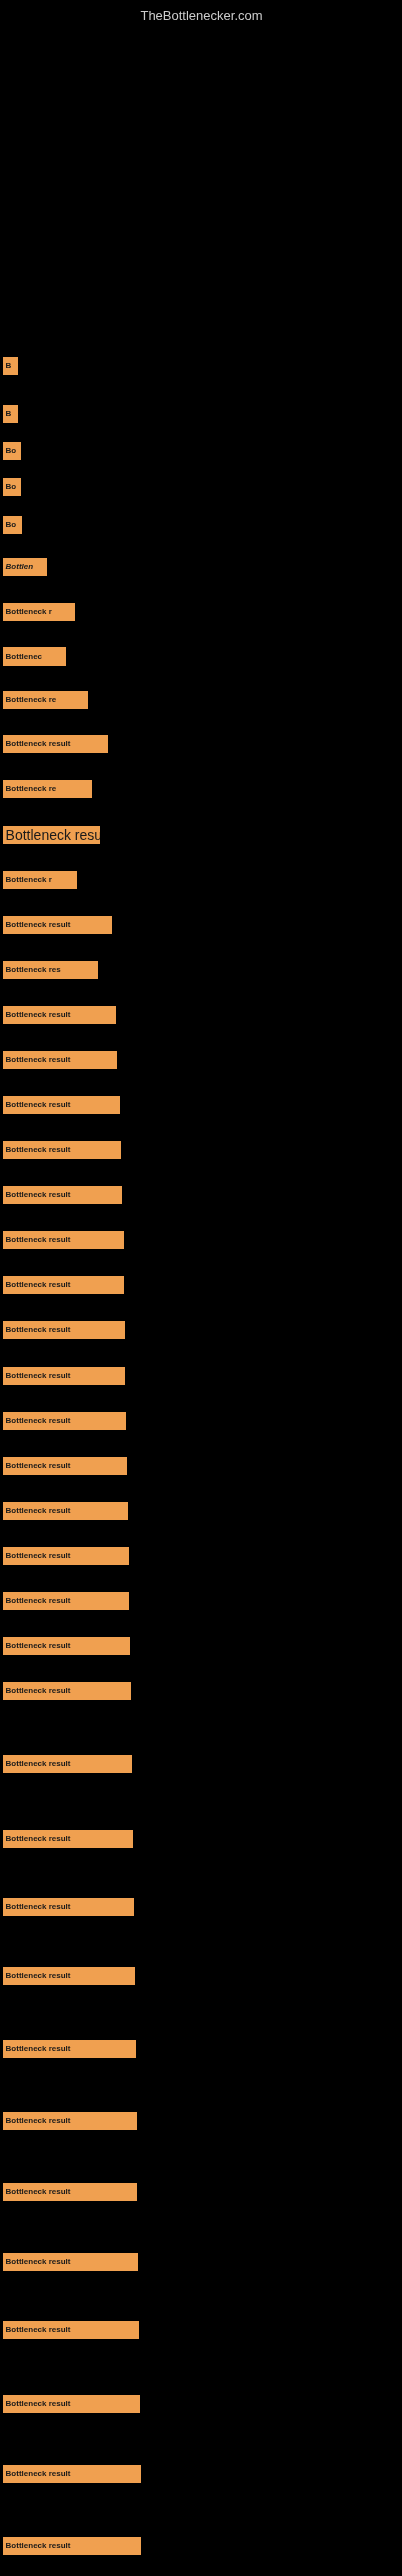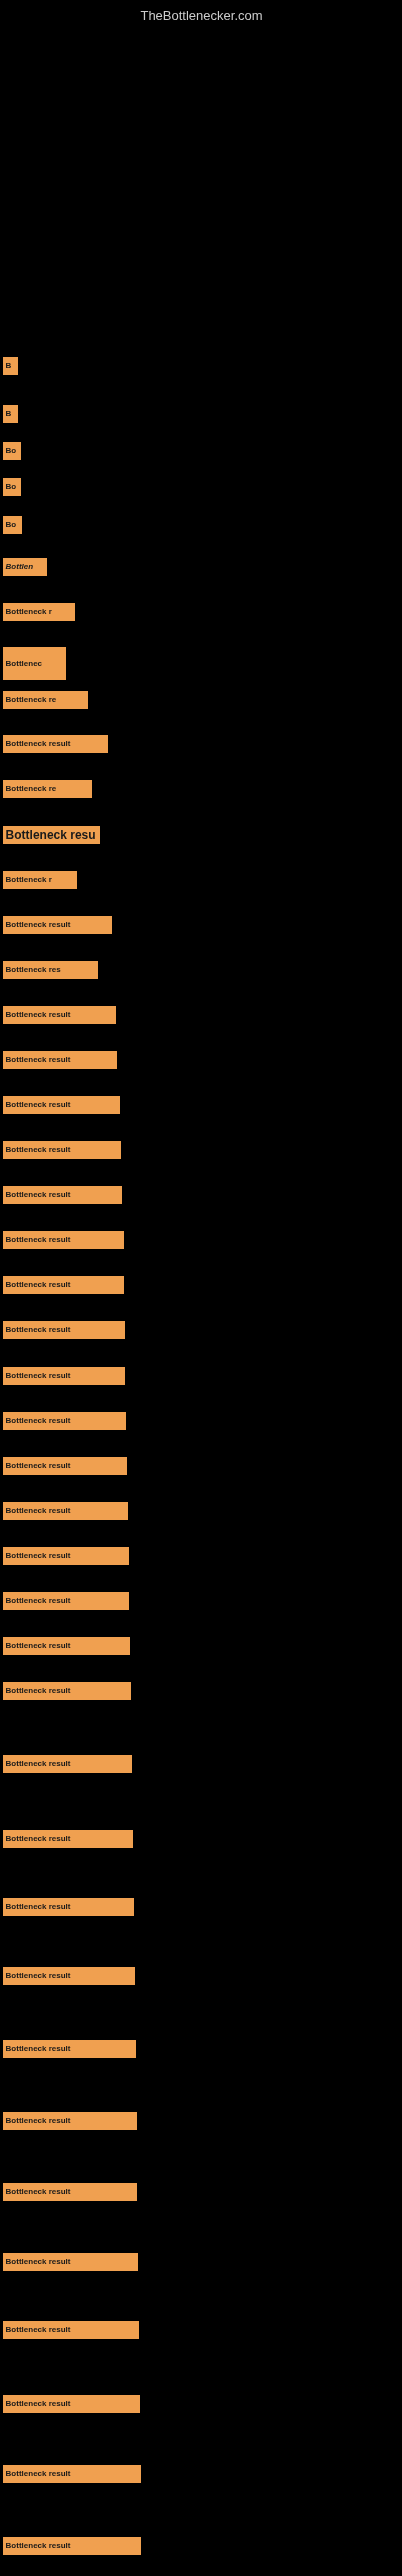--- a/index.html
+++ b/index.html
@@ -42,34 +42,34 @@
     </div>
     <div style="position: absolute; top: 489px; left: 3.2px; width: 19.3px; height: 17.7px; background-color: rgb(240, 160, 80); display: flex; align-items: center; padding-left: 2.4px; overflow: hidden; white-space: nowrap;">
       <span style="color: rgb(26, 26, 26); font-size: 8px; font-weight: bold;">Bo</span>
     </div>
     <div style="position: absolute; top: 531px; left: 3.2px; width: 44px; height: 17.7px; background-color: rgb(240, 160, 80); display: flex; align-items: center; padding-left: 2.4px; overflow: hidden; white-space: nowrap; font-style: italic;">
       <span style="color: rgb(26, 26, 26); font-size: 8px; font-weight: bold;">Bottlen</span>
     </div>
     <div style="position: absolute; top: 576px; left: 3.2px; width: 72px; height: 17.7px; background-color: rgb(240, 160, 80); display: flex; align-items: center; padding-left: 2.4px; overflow: hidden; white-space: nowrap;">
       <span style="color: rgb(26, 26, 26); font-size: 8px; font-weight: bold;">Bottleneck r</span>
     </div>
-    <div style="position: absolute; top: 620px; left: 3.2px; width: 63px; height: 33px; background-color: rgb(240, 160, 80); display: flex; align-items: center; padding-left: 2.4px; overflow: hidden; white-space: nowrap;">
+    <div style="position: absolute; top: 620px; left: 3.2px; width: 63px; height: 19px; background-color: rgb(240, 160, 80); display: flex; align-items: center; padding-left: 2.4px; overflow: hidden; white-space: nowrap;">
       <span style="color: rgb(26, 26, 26); font-size: 8px; font-weight: bold;">Bottlenec</span>
     </div>
     <div style="position: absolute; top: 664px; left: 3.2px; width: 85px; height: 17.7px; background-color: rgb(240, 160, 80); display: flex; align-items: center; padding-left: 2.4px; overflow: hidden; white-space: nowrap;">
       <span style="color: rgb(26, 26, 26); font-size: 8px; font-weight: bold;">Bottleneck re</span>
     </div>
     <div style="position: absolute; top: 708px; left: 3.2px; width: 105px; height: 17.7px; background-color: rgb(240, 160, 80); display: flex; align-items: center; padding-left: 2.4px; overflow: hidden; white-space: nowrap;">
       <span style="color: rgb(26, 26, 26); font-size: 8px; font-weight: bold;">Bottleneck result</span>
     </div>
     <div style="position: absolute; top: 753px; left: 3.2px; width: 89px; height: 17.7px; background-color: rgb(240, 160, 80); display: flex; align-items: center; padding-left: 2.4px; overflow: hidden; white-space: nowrap;">
       <span style="color: rgb(26, 26, 26); font-size: 8px; font-weight: bold;">Bottleneck re</span>
     </div>
     <div style="position: absolute; top: 799px; left: 3.2px; width: 97px; height: 17.7px; background-color: rgb(240, 160, 80); display: flex; align-items: center; padding-left: 2.4px; overflow: hidden; white-space: nowrap;">
-      <span style="color: rgb(26, 26, 26); font-size: 12px; font-weight: bold;">Bottleneck resu</span>
+      <span style="color: rgb(26, 26, 26); font-size: 14px; font-weight: normal;">Bottleneck resu</span>
     </div>
     <div style="position: absolute; top: 844px; left: 3.2px; width: 74px; height: 17.7px; background-color: rgb(240, 160, 80); display: flex; align-items: center; padding-left: 2.4px; overflow: hidden; white-space: nowrap;">
       <span style="color: rgb(26, 26, 26); font-size: 8px; font-weight: bold;">Bottleneck r</span>
     </div>
     <div style="position: absolute; top: 889px; left: 3.2px; width: 109px; height: 17.7px; background-color: rgb(240, 160, 80); display: flex; align-items: center; padding-left: 2.4px; overflow: hidden; white-space: nowrap;">
       <span style="color: rgb(26, 26, 26); font-size: 8px; font-weight: bold;">Bottleneck result</span>
     </div>
     <div style="position: absolute; top: 934px; left: 3.2px; width: 95px; height: 17.7px; background-color: rgb(240, 160, 80); display: flex; align-items: center; padding-left: 2.4px; overflow: hidden; white-space: nowrap;">
       <span style="color: rgb(26, 26, 26); font-size: 8px; font-weight: bold;">Bottleneck res</span>
     </div>

